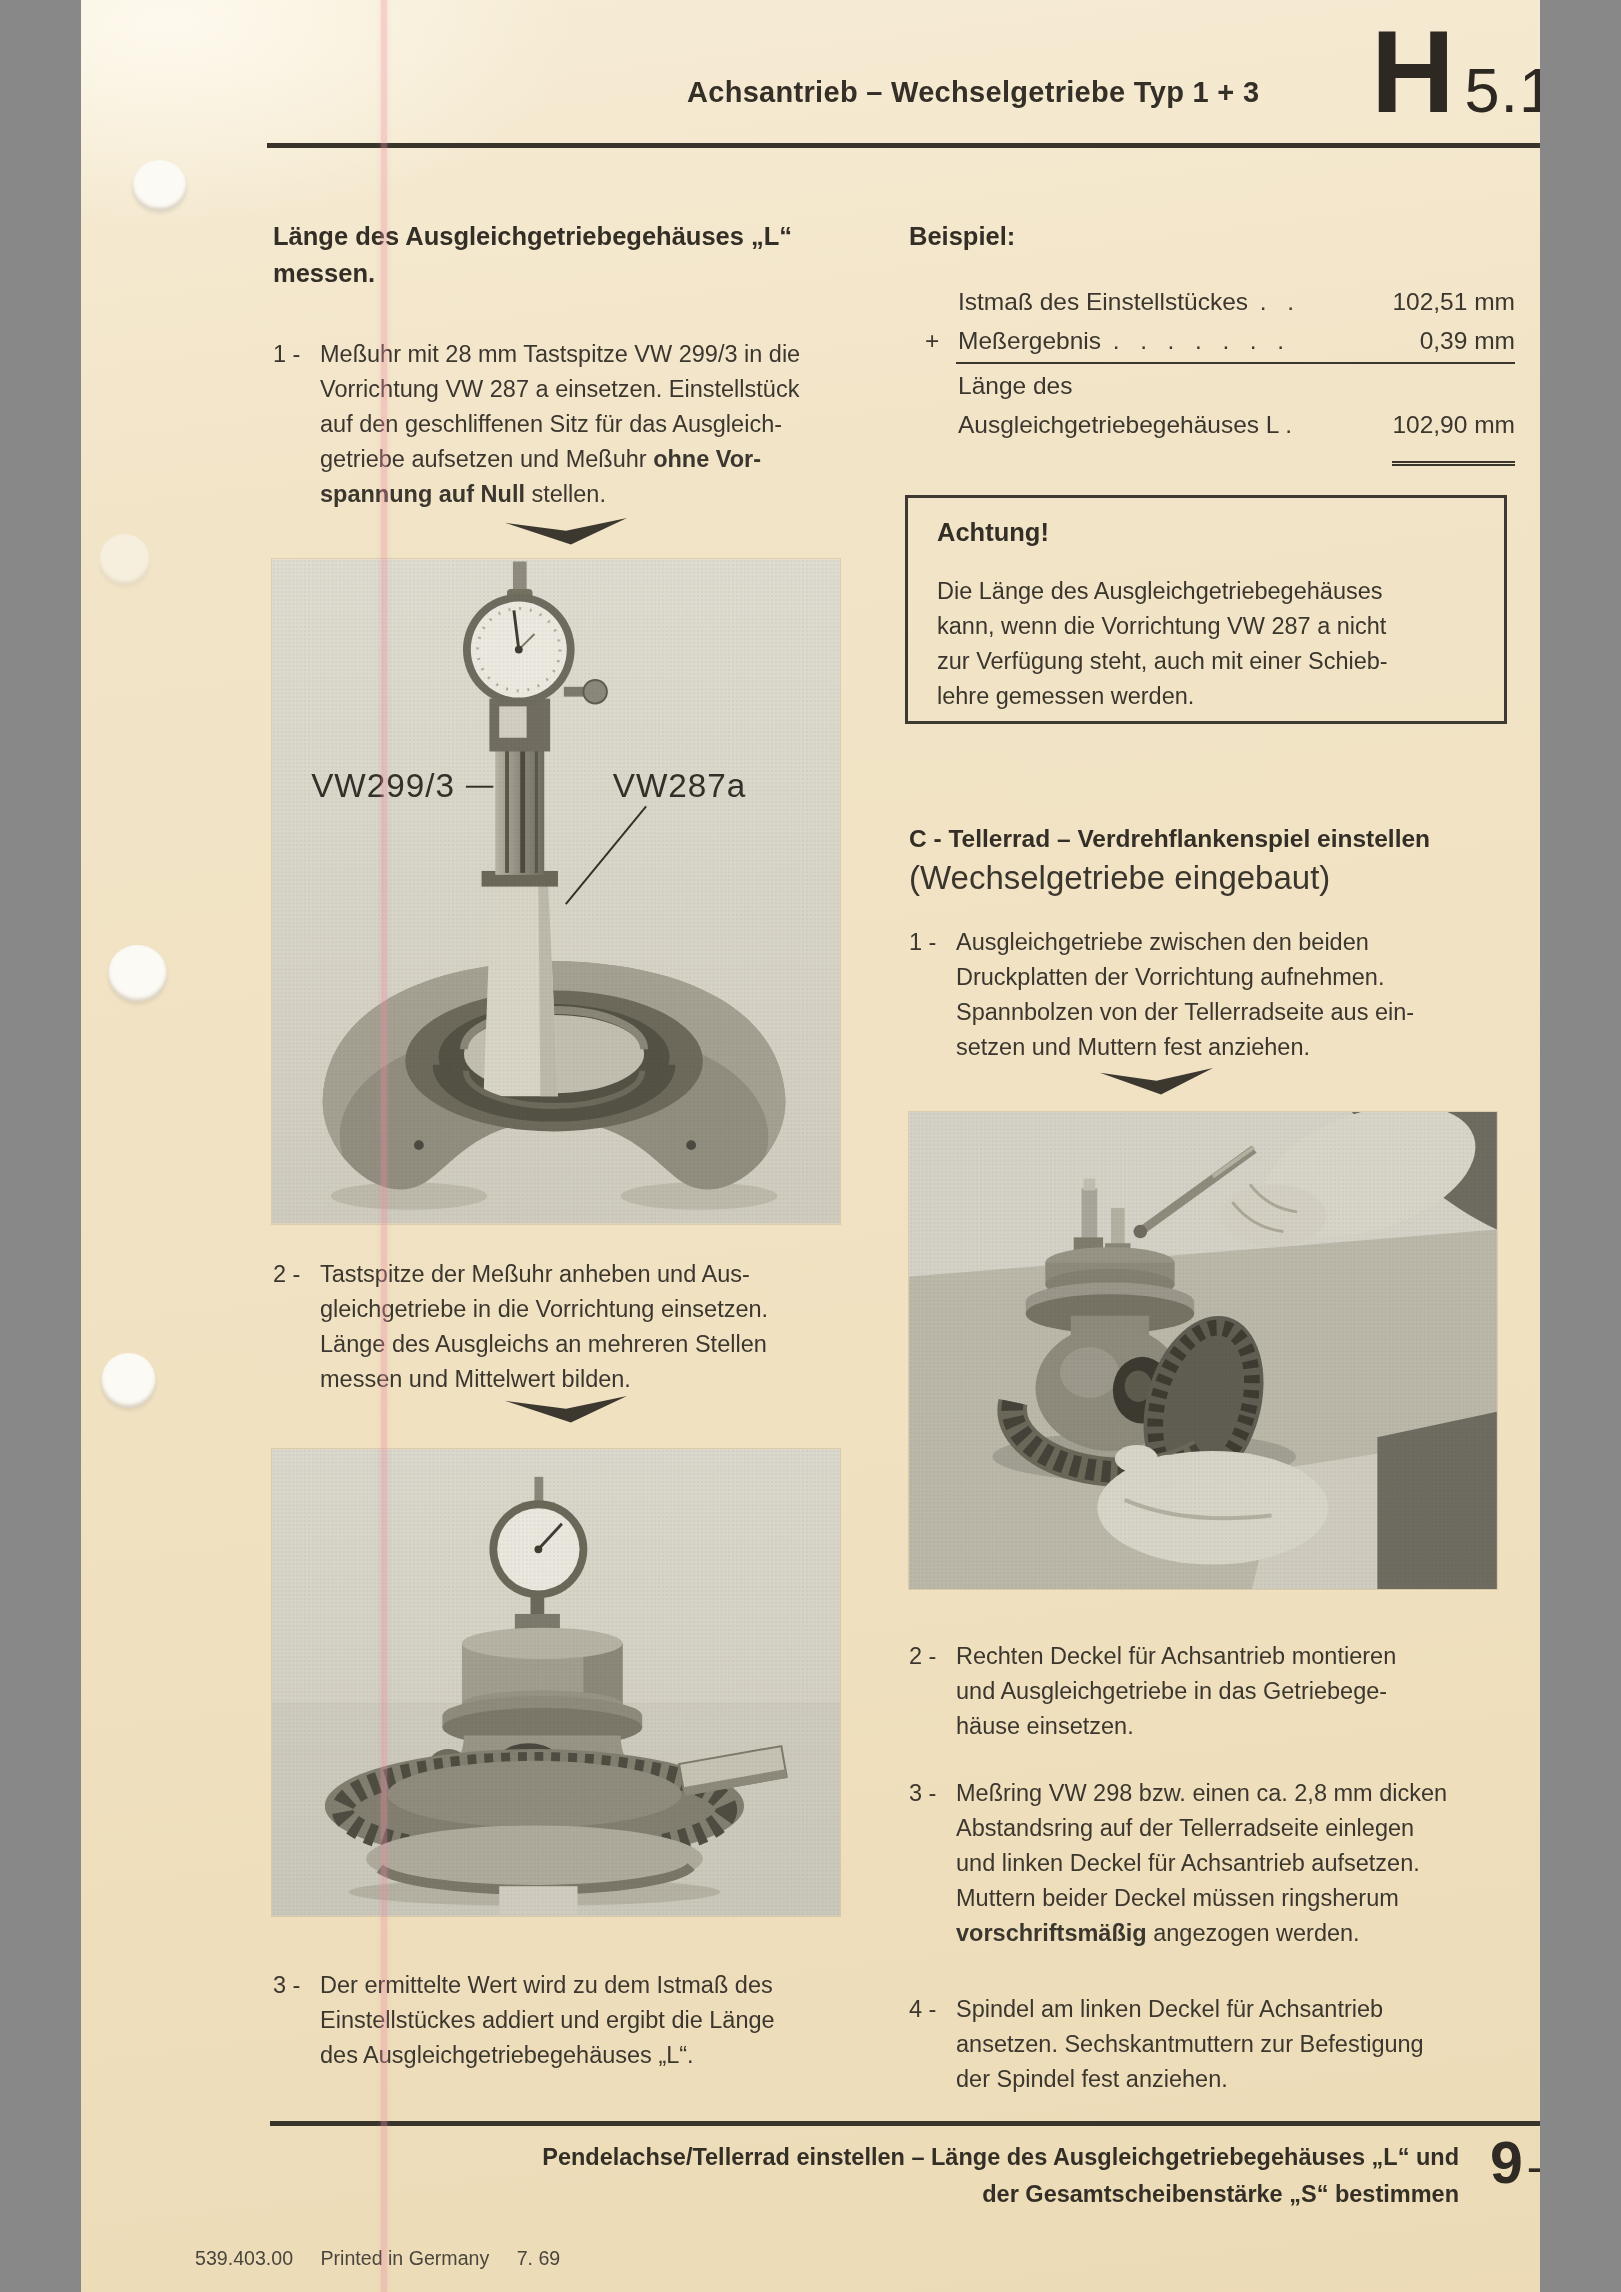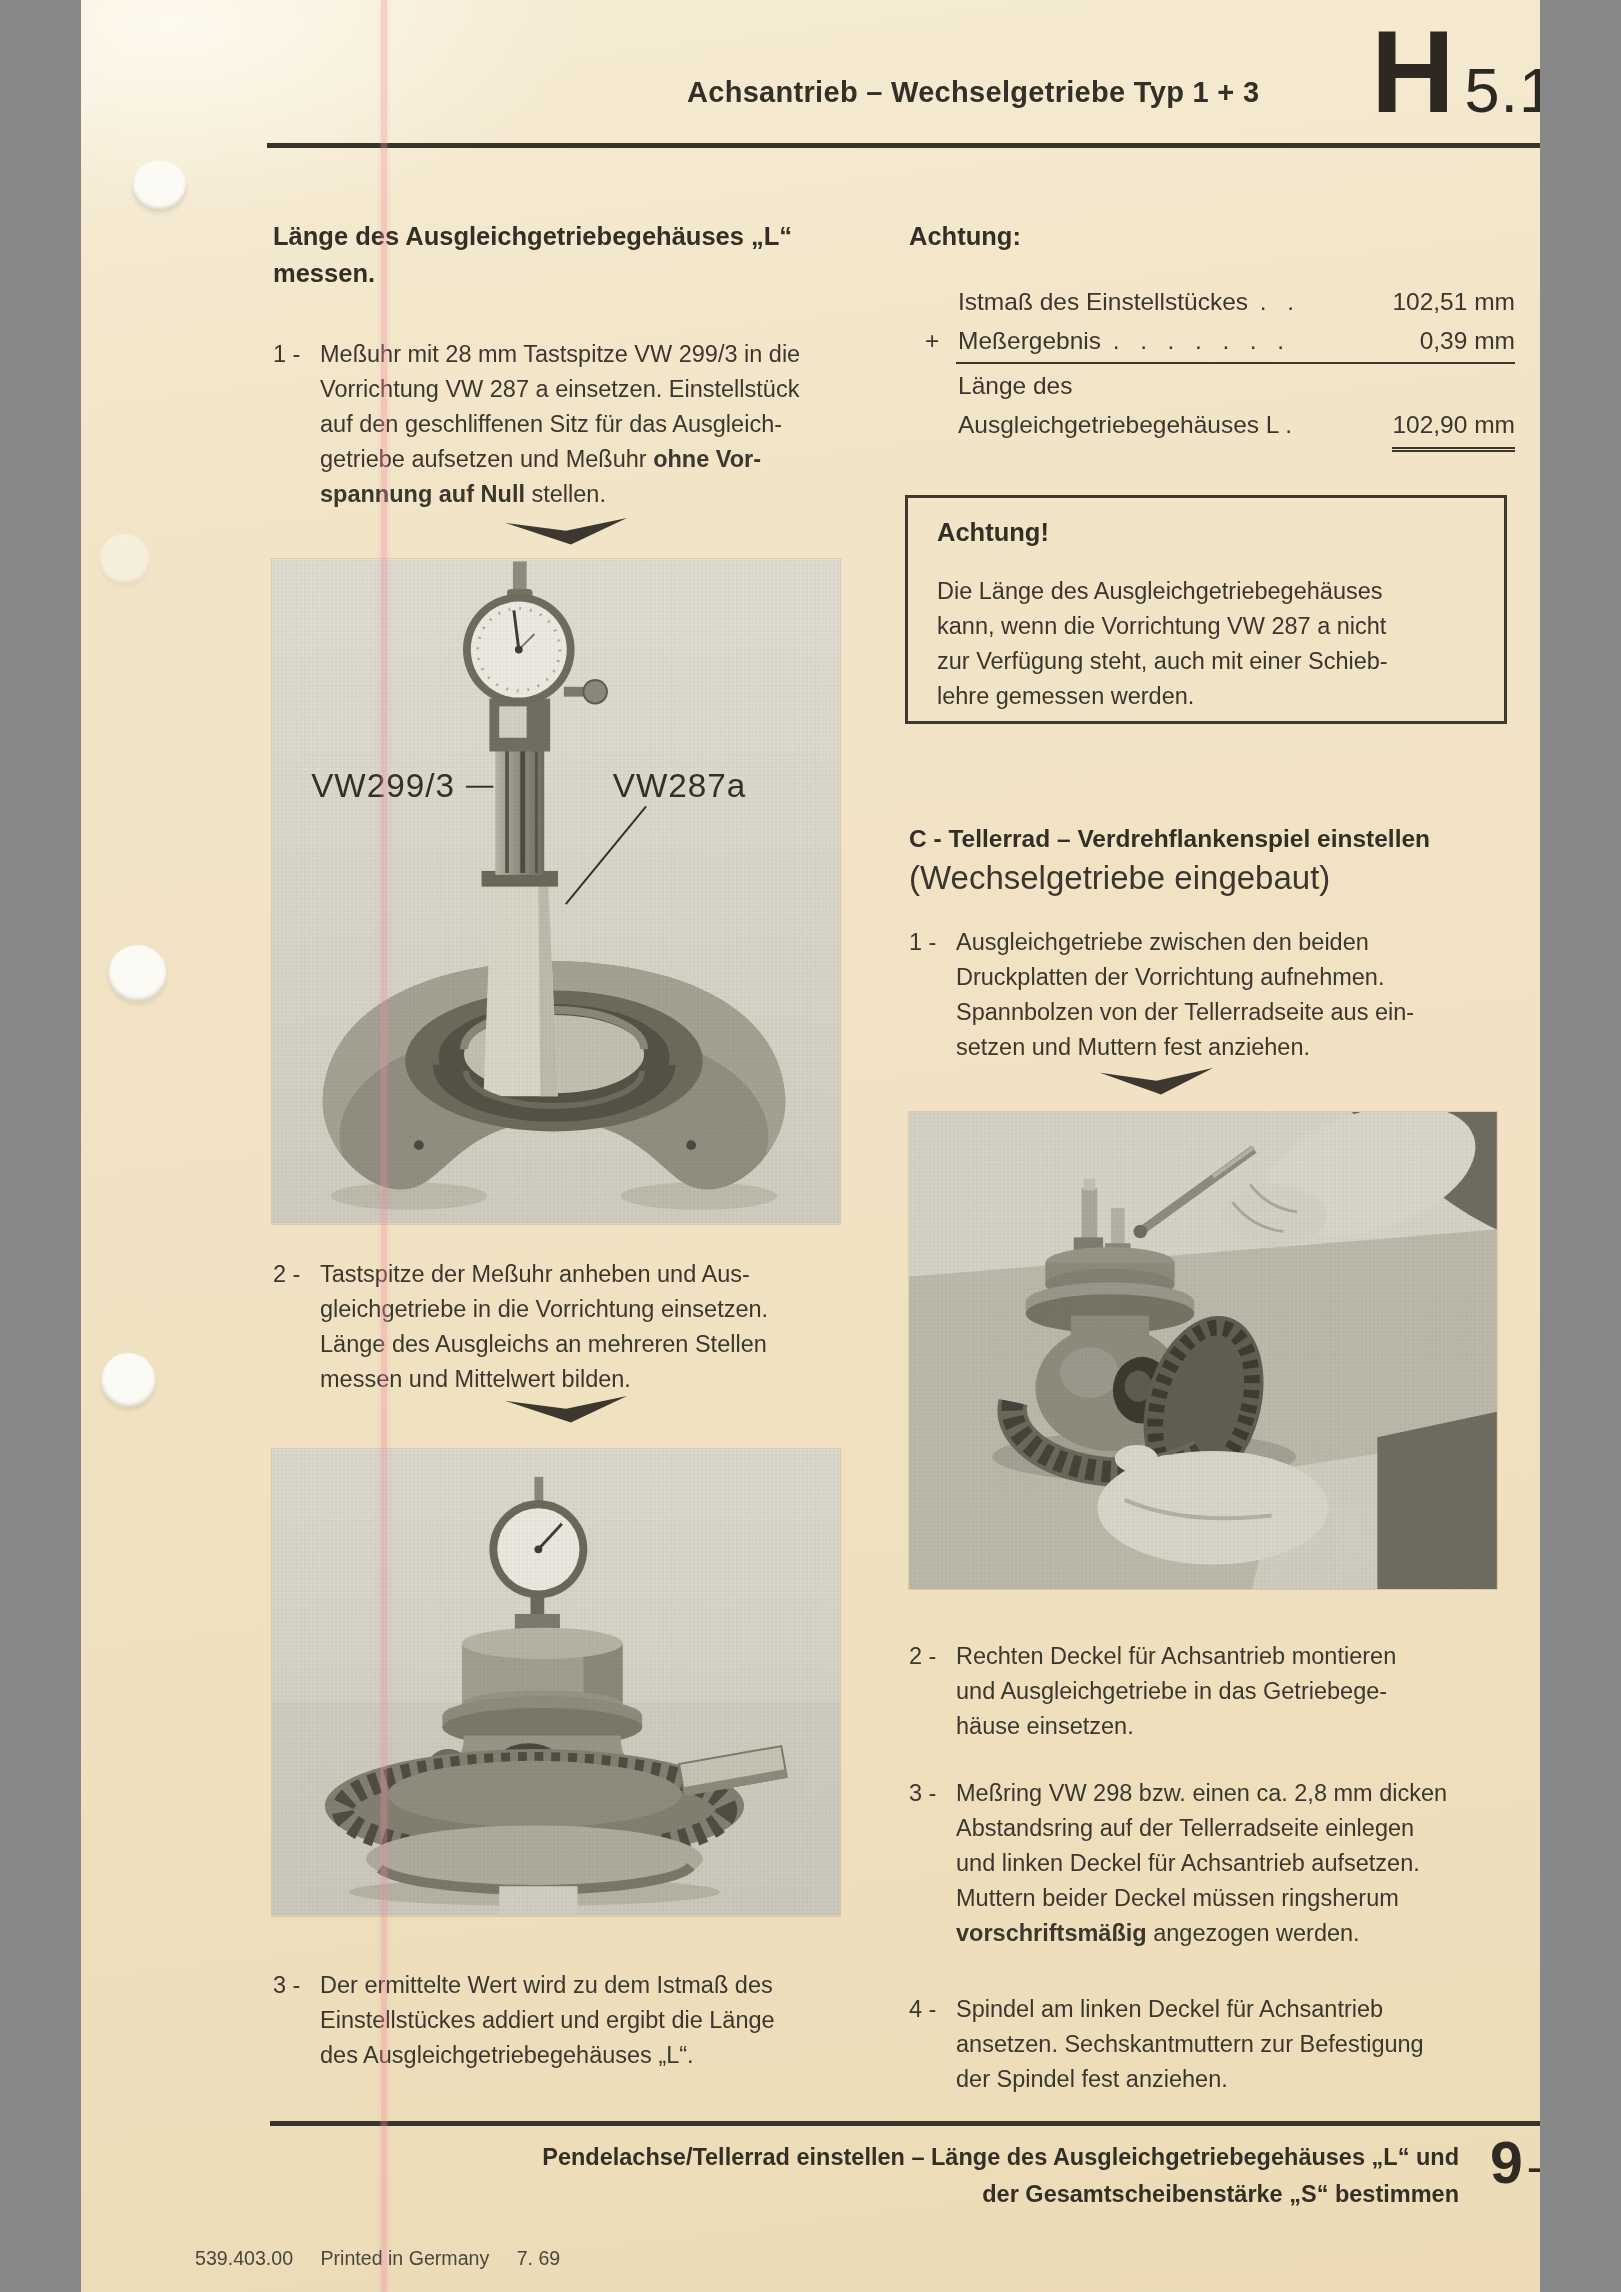--- a/index.html
+++ b/index.html
@@ -36,21 +36,21 @@
   .step-body{white-space:pre-line;}
   .b{font-weight:bold;}
   
   .example{position:absolute;left:842px;top:282px;width:592px;font-size:24.5px;
            line-height:39px;color:#3b372f;}
   .ex-row{display:flex;align-items:baseline;padding-left:35px;position:relative;}
   .ex-plus{position:absolute;left:2px;top:0;}
   .ex-dots{flex:1;padding:0 11.8px;letter-spacing:6.9px;white-space:nowrap;overflow:hidden;}
   .ex-value{margin-left:auto;white-space:nowrap;}
   .ex-rule{margin-left:33px;border-top:2.9px solid #3a362e;margin-top:2px;margin-bottom:2px;}
-  .ex-final .ex-value{border-bottom:5.9px double #3a362e;padding-bottom:3px;}
+  .ex-final .ex-value{border-bottom:5.9px double #3a362e;padding-bottom:17px;}
   
   .notice{position:absolute;left:824px;top:495px;width:602px;height:229px;
           border:3.9px solid #3e3a31;box-sizing:border-box;padding:19.6px 29px;}
   .notice-title{font-weight:bold;font-size:25.5px;margin-bottom:27px;color:#332f27;}
   .notice-body{font-size:23.5px;line-height:35px;white-space:pre-line;}
   .sec-c-head{font-weight:bold;font-size:24.5px;line-height:39px;color:#332f27;}
   .sec-c-sub{font-size:33px;line-height:39px;}
   
   .arrow{position:absolute;width:122px;height:26.5px;background:#3c382f;
          clip-path:polygon(0 18%,50% 48%,100% 0,54% 100%);}
@@ -238,21 +238,21 @@
     </svg>
   </div>
 
   <div class="step" style="left:192px;top:1968px;width:580px;">
     <span class="step-num">3 -</span>
     <div class="step-body">Der ermittelte Wert wird zu dem Istmaß des
 Einstellstückes addiert und ergibt die Länge
 des Ausgleichgetriebegehäuses „L“.</div>
   </div>
 
-  <div class="h-bold" style="left:828px;top:218px;">Achtung:</div>
+  <div class="h-bold" style="left:828px;top:218px;">Beispiel:</div>
 
   <div class="example">
     <div class="ex-row">
       <span>Istmaß des Einstellstückes</span>
       <span class="ex-dots">. .</span>
       <span class="ex-value">102,51 mm</span>
     </div>
     <div class="ex-row">
       <span class="ex-plus">+</span>
       <span>Meßergebnis</span>

